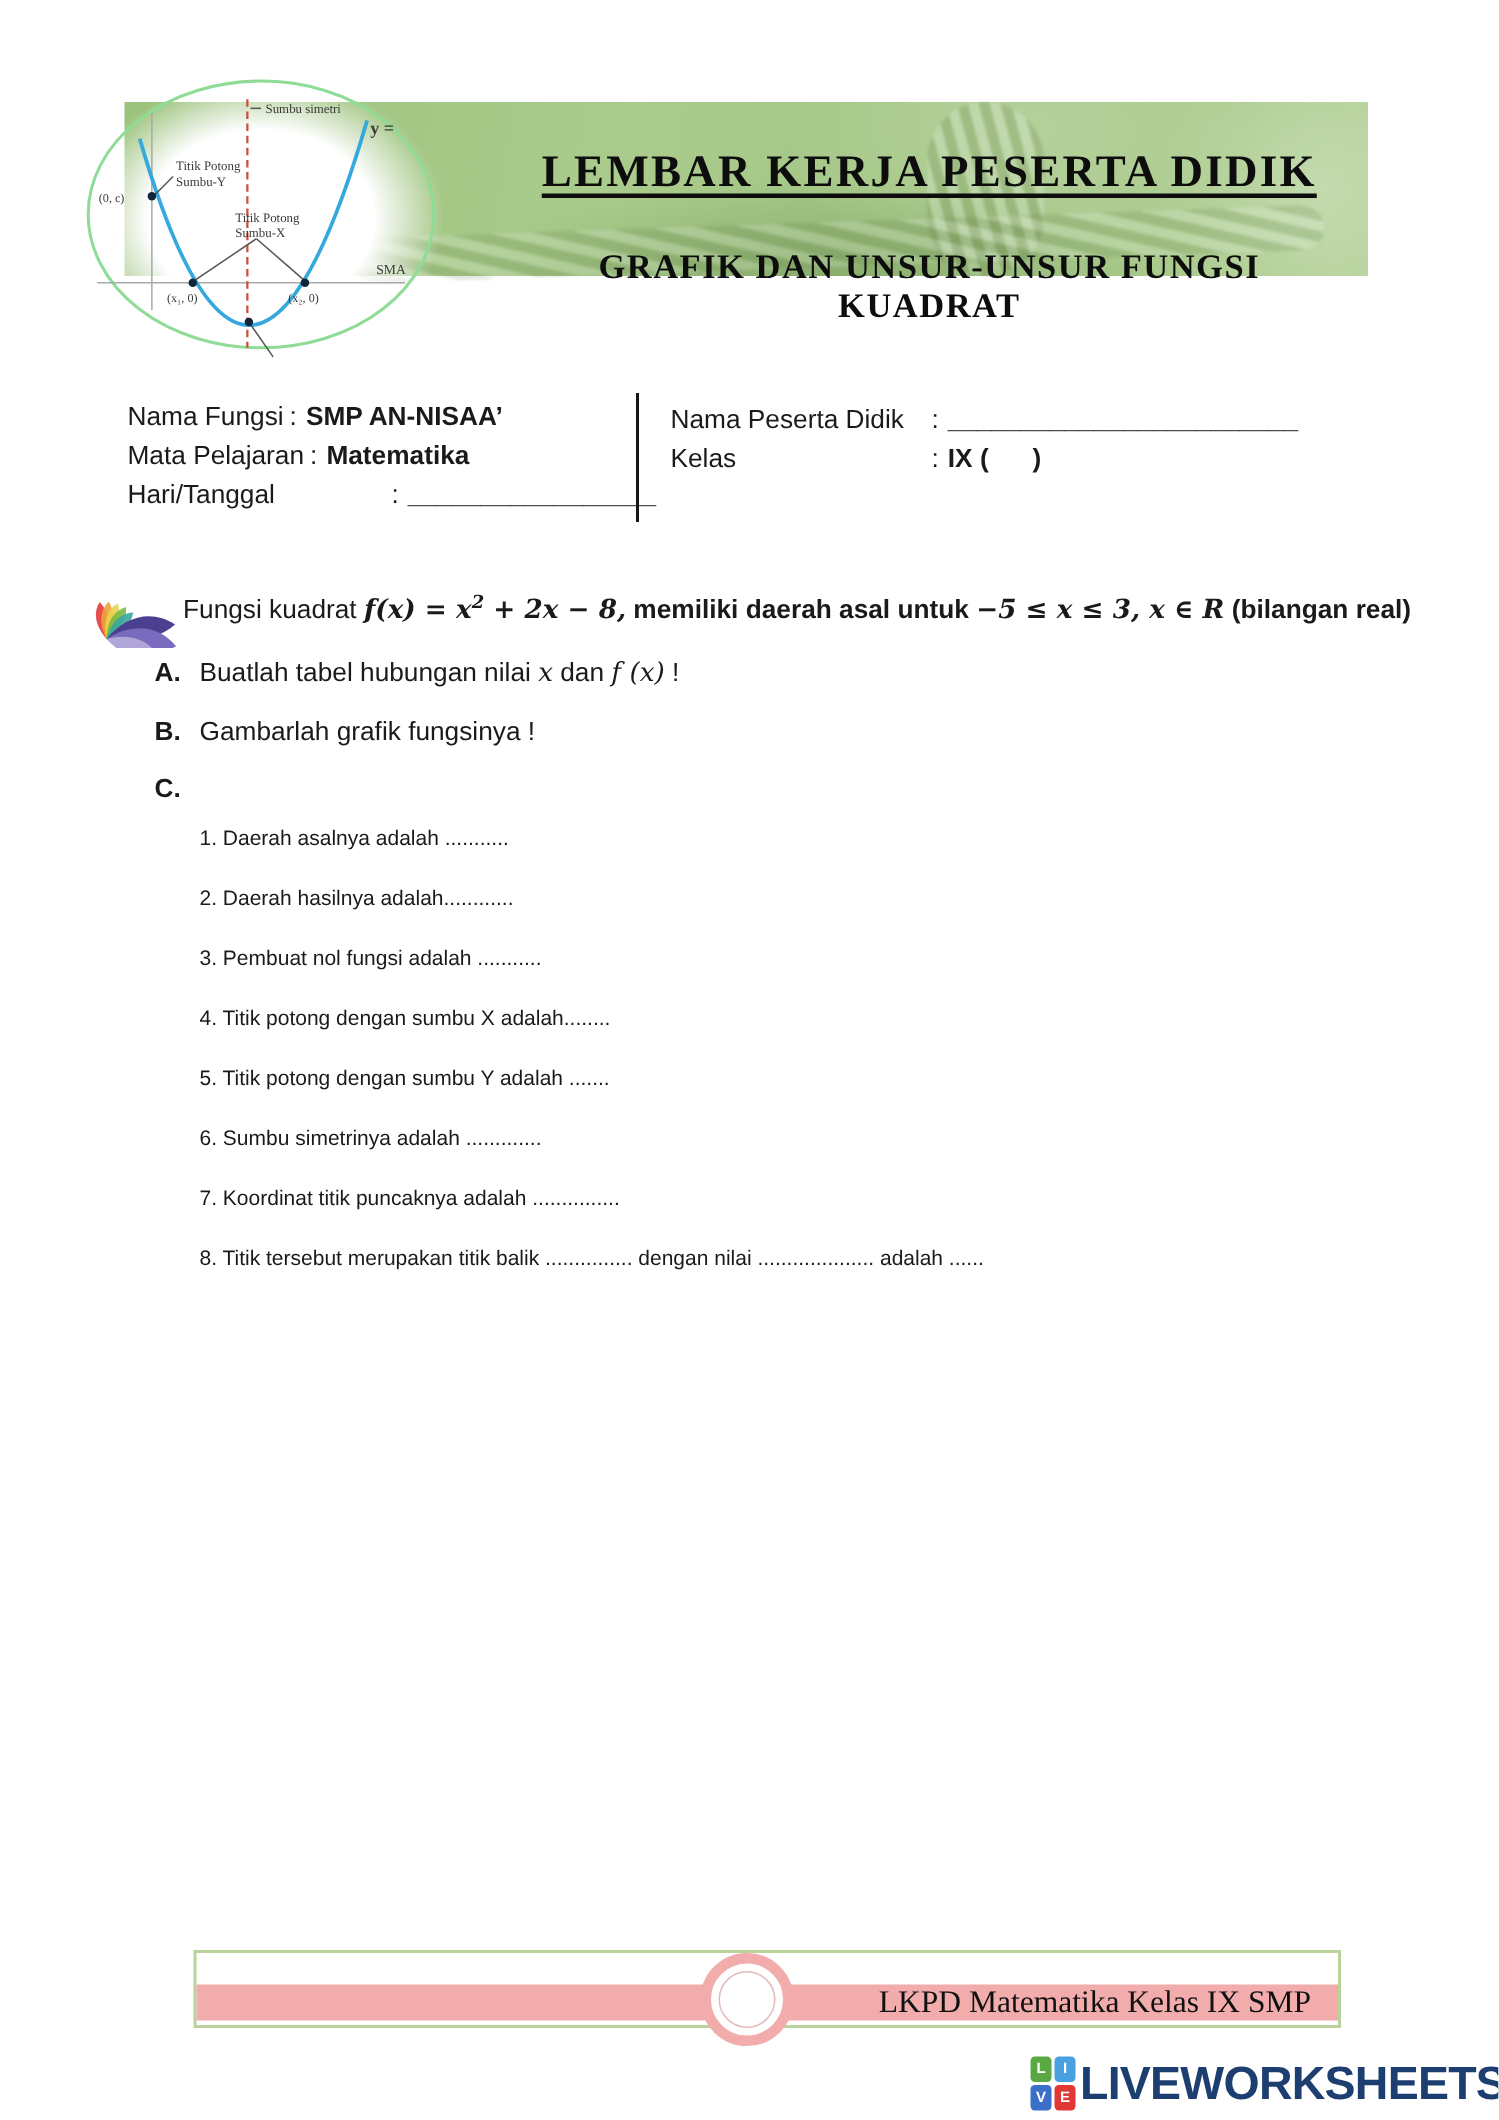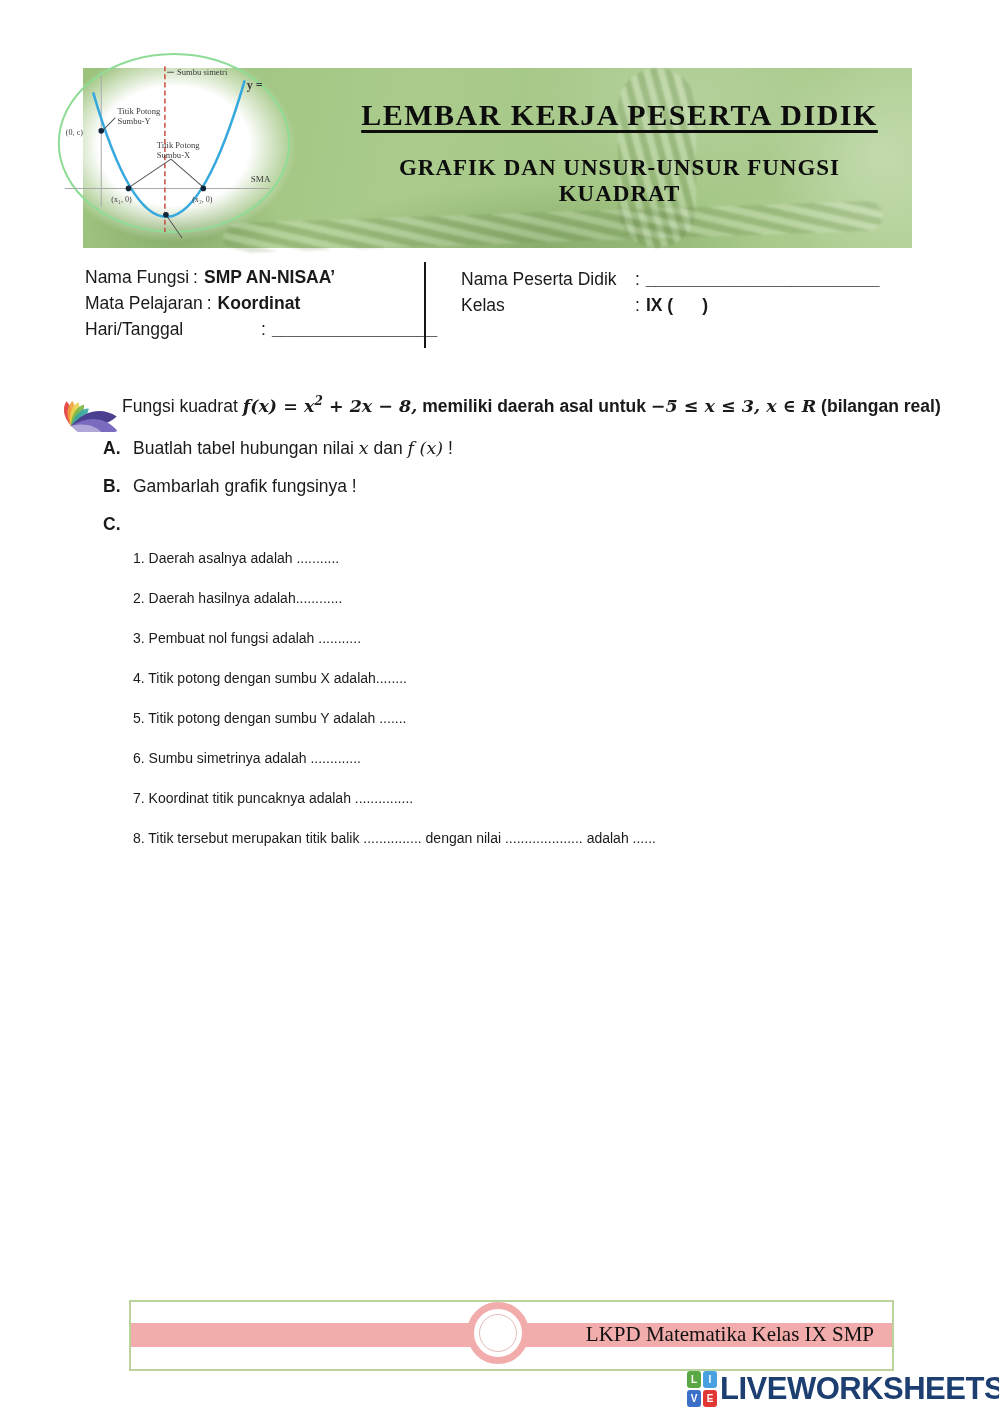--- a/index.html
+++ b/index.html
@@ -1,53 +1,53 @@
 <!DOCTYPE html>
 <html><head>
 <meta charset="utf-8">
 <style>
   html,body{margin:0;padding:0;background:#fff;}
   .page{position:relative;width:999px;height:1413px;background:#fff;overflow:hidden;
         font-family:"Liberation Sans",sans-serif;color:#1a1a1a;}
 
   
-  .banner{position:absolute;left:83px;top:68px;width:829px;height:180px;
+  .banner{position:absolute;left:83px;top:68px;width:829px;height:116px;
     background:
       radial-gradient(ellipse 140px 90px at 12% 88%, rgba(60,100,40,.28), transparent 70%),
       radial-gradient(ellipse 220px 150px at 72% 15%, rgba(255,255,255,.20), transparent 72%),
       radial-gradient(ellipse 320px 90px at 55% 100%, rgba(70,110,45,.30), transparent 72%),
       radial-gradient(ellipse 150px 150px at 96% 50%, rgba(255,255,255,.25), transparent 75%),
       linear-gradient(100deg,#9cc27c,#aacb8c 40%,#a2c583 70%,#b2d096);}
   .rope-v{position:absolute;left:535px;top:0;width:78px;height:100%;border-radius:40px;
     background:repeating-linear-gradient(75deg, rgba(255,255,255,.25) 0 7px, rgba(88,118,58,.28) 7px 14px);
     filter:blur(1.2px);opacity:.75;}
   .rope-h{position:absolute;left:140px;bottom:6px;width:660px;height:30px;border-radius:15px;
     background:repeating-linear-gradient(15deg, rgba(255,255,255,.25) 0 7px, rgba(88,118,58,.25) 7px 14px);
     filter:blur(1.2px);opacity:.7;transform:rotate(-2deg);}
   .banner-titles{position:absolute;left:252px;right:8px;top:0;text-align:center;}
   .banner-title{margin-top:30px;font-family:"Liberation Serif",serif;font-weight:900;
     font-size:30px;letter-spacing:1.5px;color:#0d0d0d;text-decoration:underline;
     text-underline-offset:5px;}
-  .banner-subtitle{margin-top:23px;font-family:"Liberation Serif",serif;font-weight:900;
+  .banner-subtitle{margin-top:33px;font-family:"Liberation Serif",serif;font-weight:900;
     font-size:23px;letter-spacing:1px;color:#0d0d0d;}
 
   
   .graph{position:absolute;left:52px;top:50px;width:244px;height:192px;
     background:radial-gradient(closest-side,#fff 62%,rgba(255,255,255,0) 100%);}
   .graph svg{width:100%;height:100%;}
   .gtxt{font-family:"Liberation Serif",serif;fill:#3a3a3a;}
 
   
   .info{position:absolute;left:85px;top:264px;width:830px;font-size:17.5px;line-height:26px;}
   .info-left{position:absolute;left:0;top:0;width:330px;}
   .info-right{position:absolute;left:362px;top:2px;width:468px;}
   .info-row{display:flex;}
   .info-row .lbl{white-space:pre;}
   .info-left .row3 .lbl{min-width:172px;}
-  .info-right .lbl{min-width:170px;margin-left:14px;}
+  .info-right .lbl{min-width:170px;}
   .info-row .sep{margin:0 6px 0 4px;}
   .info-row .val{white-space:pre;font-weight:bold;}
   .divider{position:absolute;left:339px;top:-2px;width:2px;height:86px;background:#161616;}
 
   
   .intro-icon{position:absolute;left:57px;top:374px;width:64px;height:58px;}
   .intro-text{position:absolute;left:122px;top:394px;width:840px;font-size:17.5px;}
   .mathbi{font-family:"DejaVu Serif","Liberation Serif",serif;font-style:italic;font-weight:bold;text-align:right;}
   .b{font-weight:bold;}
   .intro-text sup{font-size:12px;}
@@ -56,21 +56,21 @@
   .tasks{position:absolute;left:103px;top:436px;width:800px;font-size:17.5px;}
   .task-row{display:flex;margin-bottom:14px;line-height:24px;}
   .task-letter{font-weight:bold;width:30px;flex:0 0 30px;}
   .mathvar{font-family:"DejaVu Serif","Liberation Serif",serif;font-style:italic;}
 
   
   .questions{position:absolute;left:133px;top:546px;width:790px;font-size:14px;}
   .q-row{height:40px;line-height:24px;}
 
   
-  .footer-box{position:absolute;left:129px;top:1300px;width:765px;height:71px;
+  .footer-box{position:absolute;left:129px;top:1300px;width:765px;height:52px;
     border:2px solid #b9d39b;background:#fff;box-sizing:border-box;text-align:right;}
   .ribbon{position:absolute;left:0;top:21px;width:100%;height:24px;background:#f2acac;}
   .seal{position:absolute;left:336px;top:0;width:62px;height:62px;border-radius:50%;
     background:#fff;border:7px solid #f2acac;box-sizing:border-box;}
   .seal-inner{position:absolute;inset:5px;border:1px solid #e2bcbc;border-radius:50%;}
   .footer-text{position:absolute;right:18px;top:20px;font-family:"Liberation Serif",serif;
     font-size:21px;color:#101010;}
 
   
   .lw-logo{position:absolute;left:687px;top:1371px;display:flex;align-items:center;}
@@ -125,21 +125,21 @@
   <div class="info">
     <div class="info-left">
       <div class="info-row">
         <span class="lbl">Nama Fungsi</span>
         <span class="sep">:</span>
         <span class="val">SMP AN-NISAA’</span>
       </div>
       <div class="info-row">
         <span class="lbl">Mata Pelajaran</span>
         <span class="sep">:</span>
-        <span class="val">Koordinat</span>
+        <span class="val">Matematika</span>
       </div>
       <div class="info-row row3">
         <span class="lbl">Hari/Tanggal</span>
         <span class="sep">:</span>
         <span class="val">_________________</span>
       </div>
     </div>
     <div class="divider"></div>
     <div class="info-right">
       <div class="info-row">

